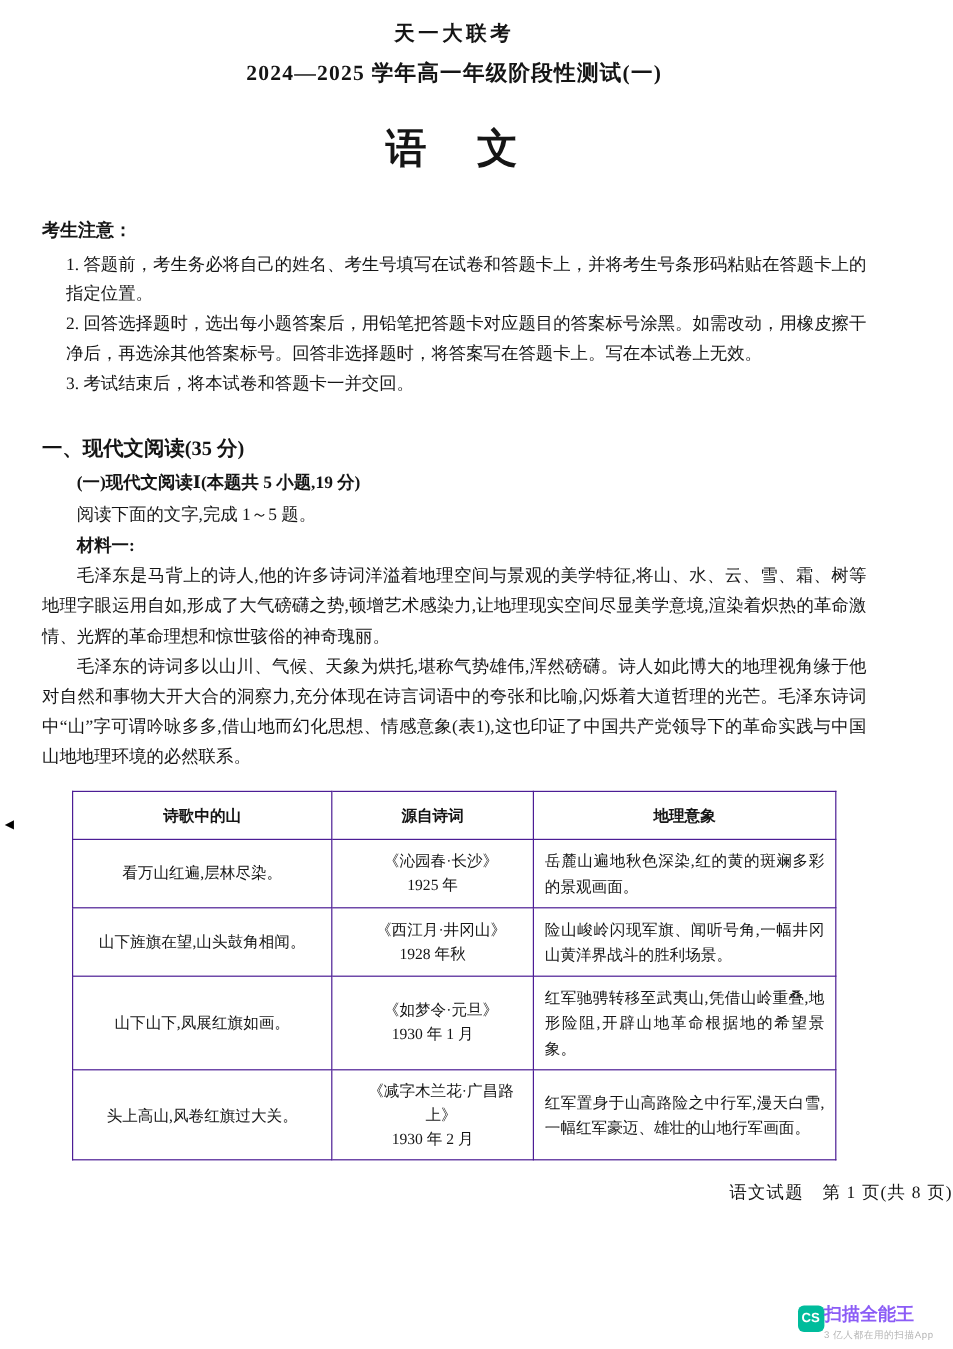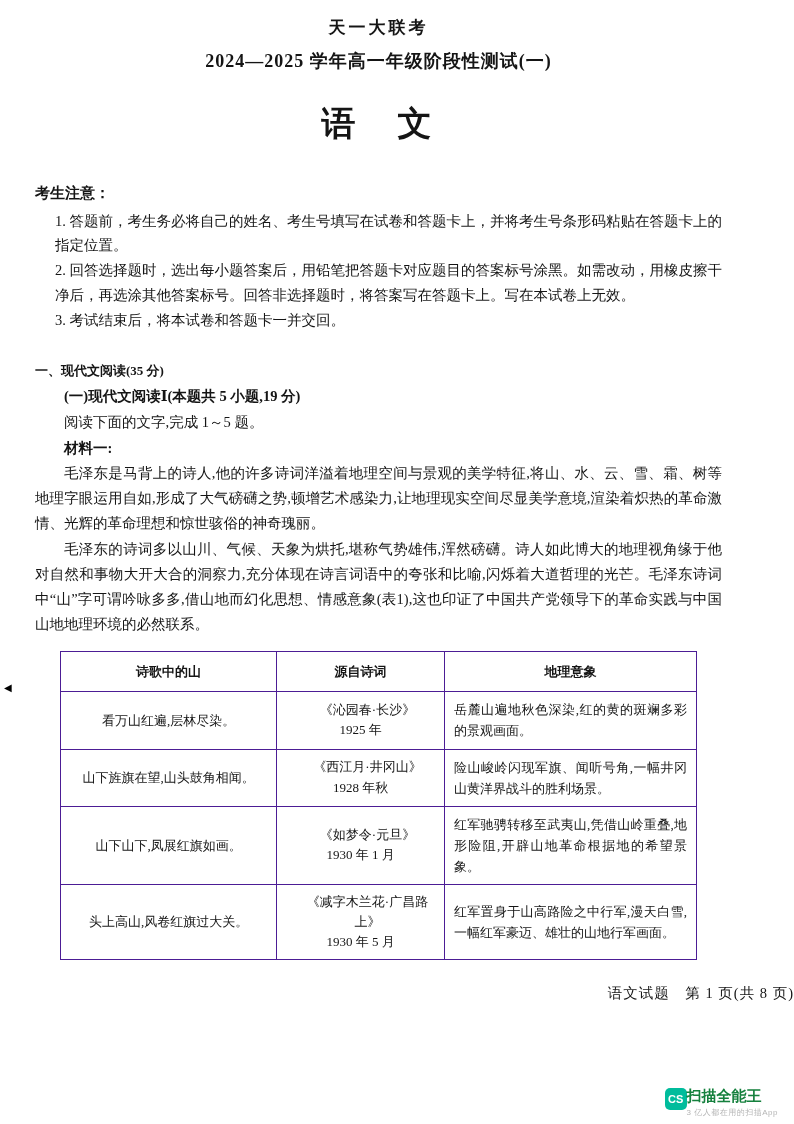--- a/index.html
+++ b/index.html
@@ -15,21 +15,21 @@
 
   .brand   { text-align:center; font-size:17px; font-weight:700; letter-spacing:3px; }
   .session { text-align:center; font-size:18px; font-weight:700; margin-top:10px; letter-spacing:1px; }
   .subject { text-align:center; font-size:34px; font-weight:700; margin-top:28px; letter-spacing:4px; }
 
   .notice { margin-top:34px; font-size:14.5px; }
   .notice-title { font-weight:700; font-size:15px; margin-bottom:2px; line-height:1.7; }
   .notice-item  { margin-left:20px; line-height:1.72; text-align:justify; }
 
   .section { margin-top:26px; font-size:14.5px; }
-  .sec-heading   { font-weight:700; font-size:13px; line-height:1.8; }
+  .sec-heading   { font-weight:700; font-size:17px; line-height:1.8; }
   .sub-heading   { font-weight:700; margin-left:2em; line-height:1.8; }
   .instruction   { margin-left:2em; line-height:1.8; }
   .material-label{ margin-left:2em; font-weight:700; line-height:1.8; }
   .para { text-indent:2em; text-align:justify; line-height:1.74; }
 
   .poem-table { margin:14px auto 0; border-collapse:collapse; width:636px; font-size:13px; line-height:1.62; table-layout:fixed; }
   .poem-table th, .poem-table td { border:1px solid #4c1d95; padding:7px 9px; }
   .poem-table th { font-weight:700; text-align:center; padding:9px 6px; }
   td.c1, td.c2 { text-align:center; vertical-align:middle; }
   td.c3 { vertical-align:middle; text-align:justify; }
@@ -37,21 +37,21 @@
   .src-date  { line-height:1.55; }
 
   .footer { position:absolute; left:0; top:984px; width:794px; text-align:right; font-size:14.5px; letter-spacing:1px; }
 
   .side-marker { position:absolute; left:4px; top:682px; font-size:10px; color:#000; }
 
   .scanner { position:absolute; right:16px; bottom:6px; display:flex; align-items:flex-start; gap:0;
              font-family:"Liberation Sans","DejaVu Sans",sans-serif; }
   .cs-logo { width:22px; height:22px; border-radius:5px; background:#00bc9c; color:#fff; font-weight:700;
              font-size:11px; display:flex; align-items:center; justify-content:center; margin-top:1px; }
-  .scanner-name    { font-size:15px; font-weight:700; color:#15803d; line-height:1.2; }
+  .scanner-name    { font-size:15px; font-weight:700; color:#8b5cf6; line-height:1.2; }
   .scanner-tagline { font-size:8px; color:#b5b5b5; margin-top:2px; letter-spacing:0.5px; }
 </style>
 </head>
 <body>
 
 <div class="page">
 
   <div class="brand">天一大联考</div>
   <div class="session">2024—2025 学年高一年级阶段性测试(一)</div>
   <div class="subject">语　文</div>
@@ -107,21 +107,21 @@
         <td class="c2">
           <div class="src-title">《如梦令·元旦》</div>
           <div class="src-date">1930 年 1 月</div>
         </td>
         <td class="c3">红军驰骋转移至武夷山,凭借山岭重叠,地形险阻,开辟山地革命根据地的希望景象。</td>
       </tr>
       <tr>
         <td class="c1">头上高山,风卷红旗过大关。</td>
         <td class="c2">
           <div class="src-title">《减字木兰花·广昌路上》</div>
-          <div class="src-date">1930 年 5 月</div>
+          <div class="src-date">1930 年 2 月</div>
         </td>
         <td class="c3">红军置身于山高路险之中行军,漫天白雪,一幅红军豪迈、雄壮的山地行军画面。</td>
       </tr>
     </tbody>
   </table>
 
 </div>
 
 <div class="footer">语文试题　第 1 页(共 8 页)</div>
 

